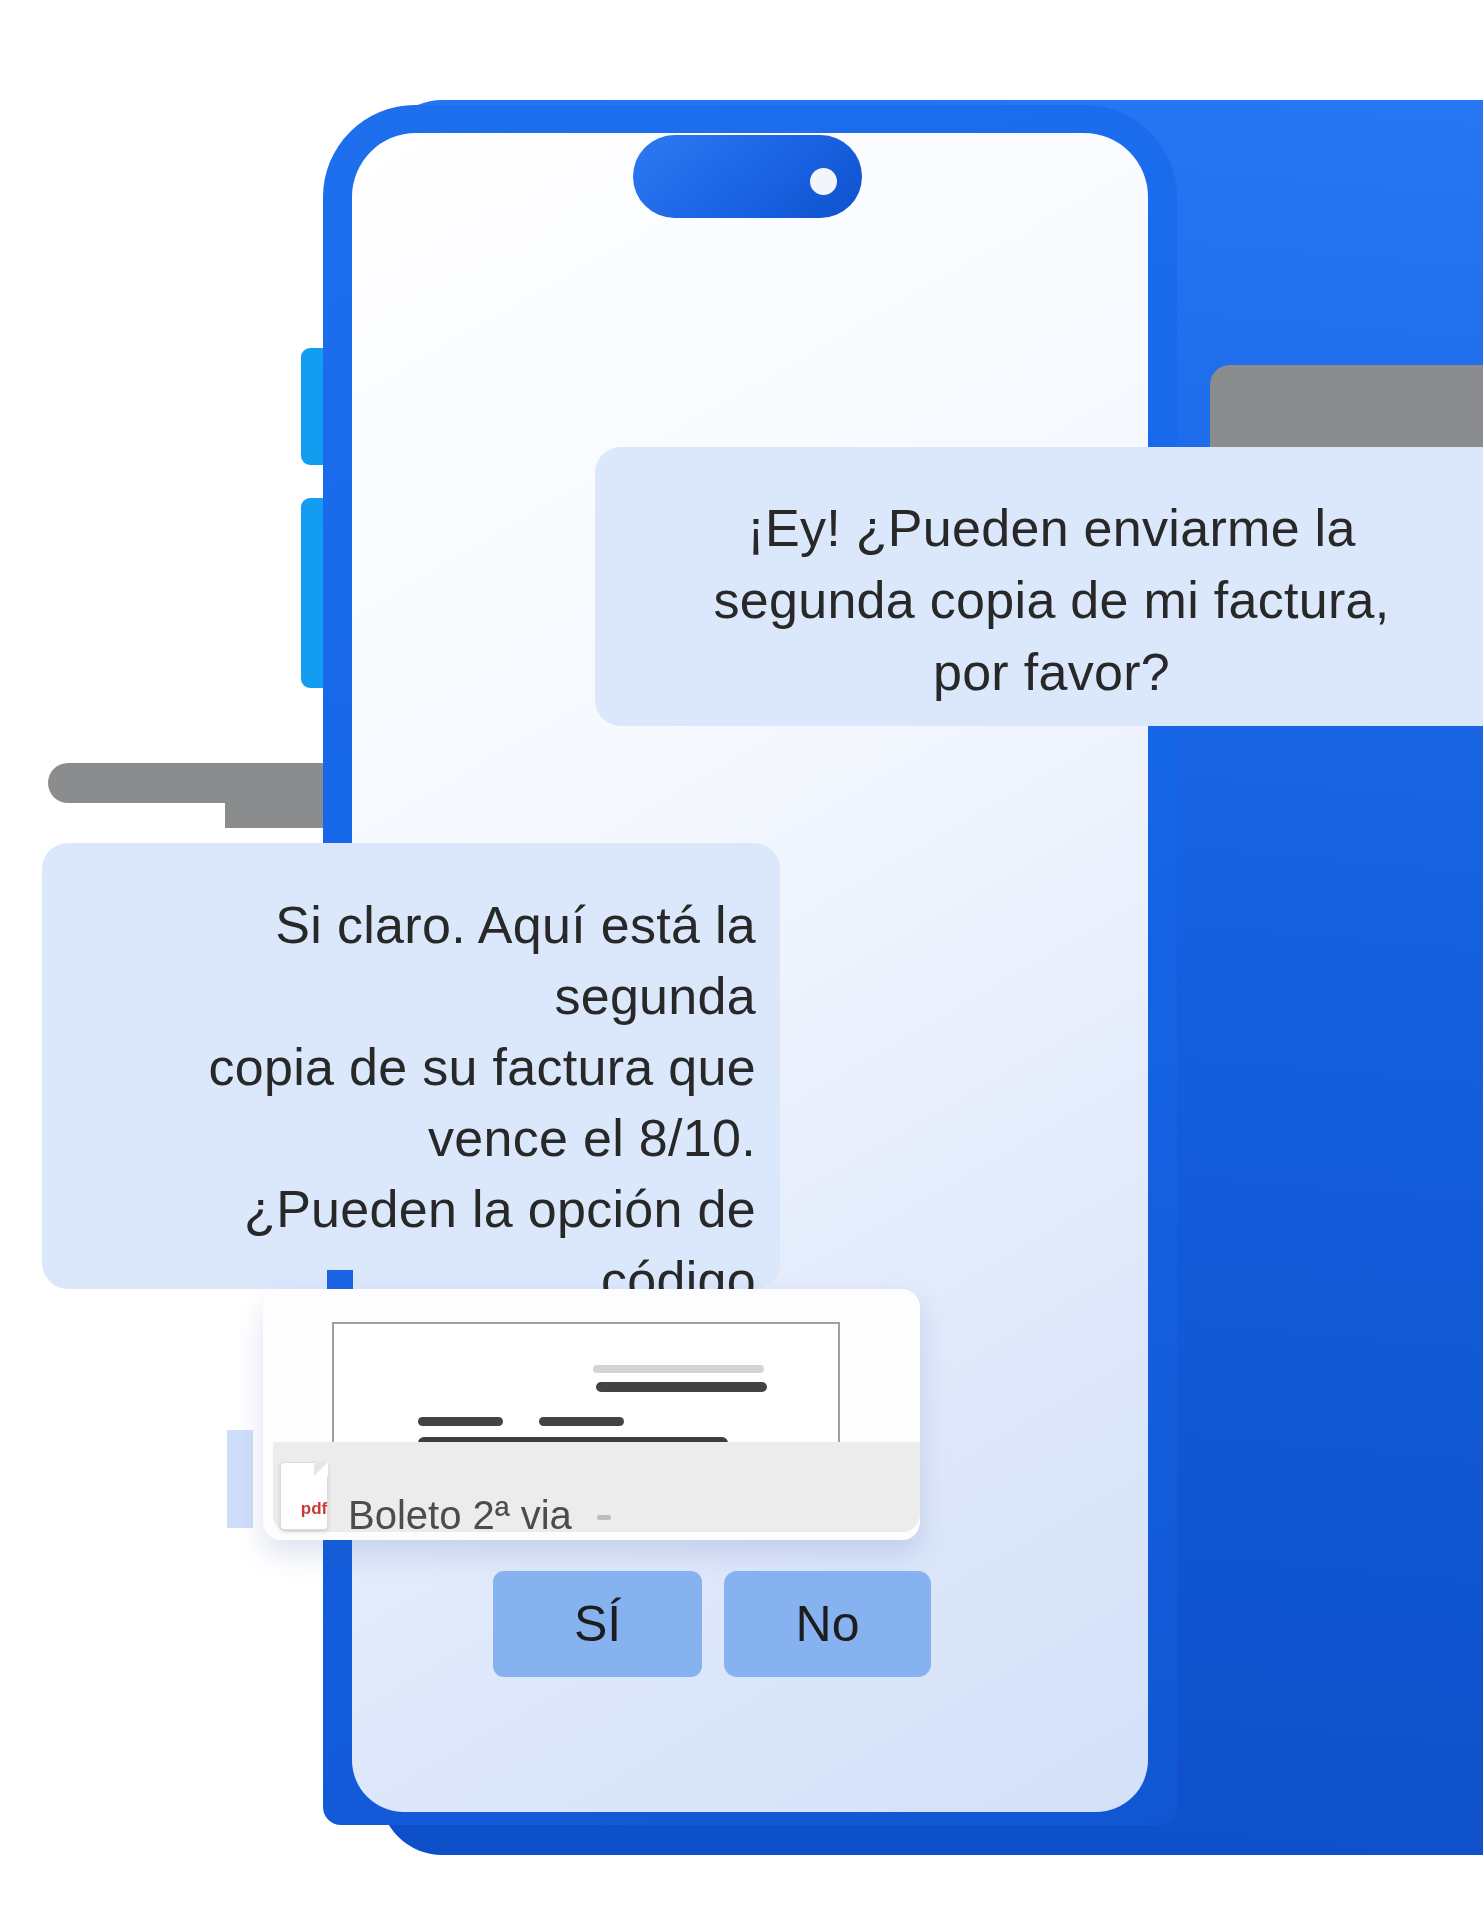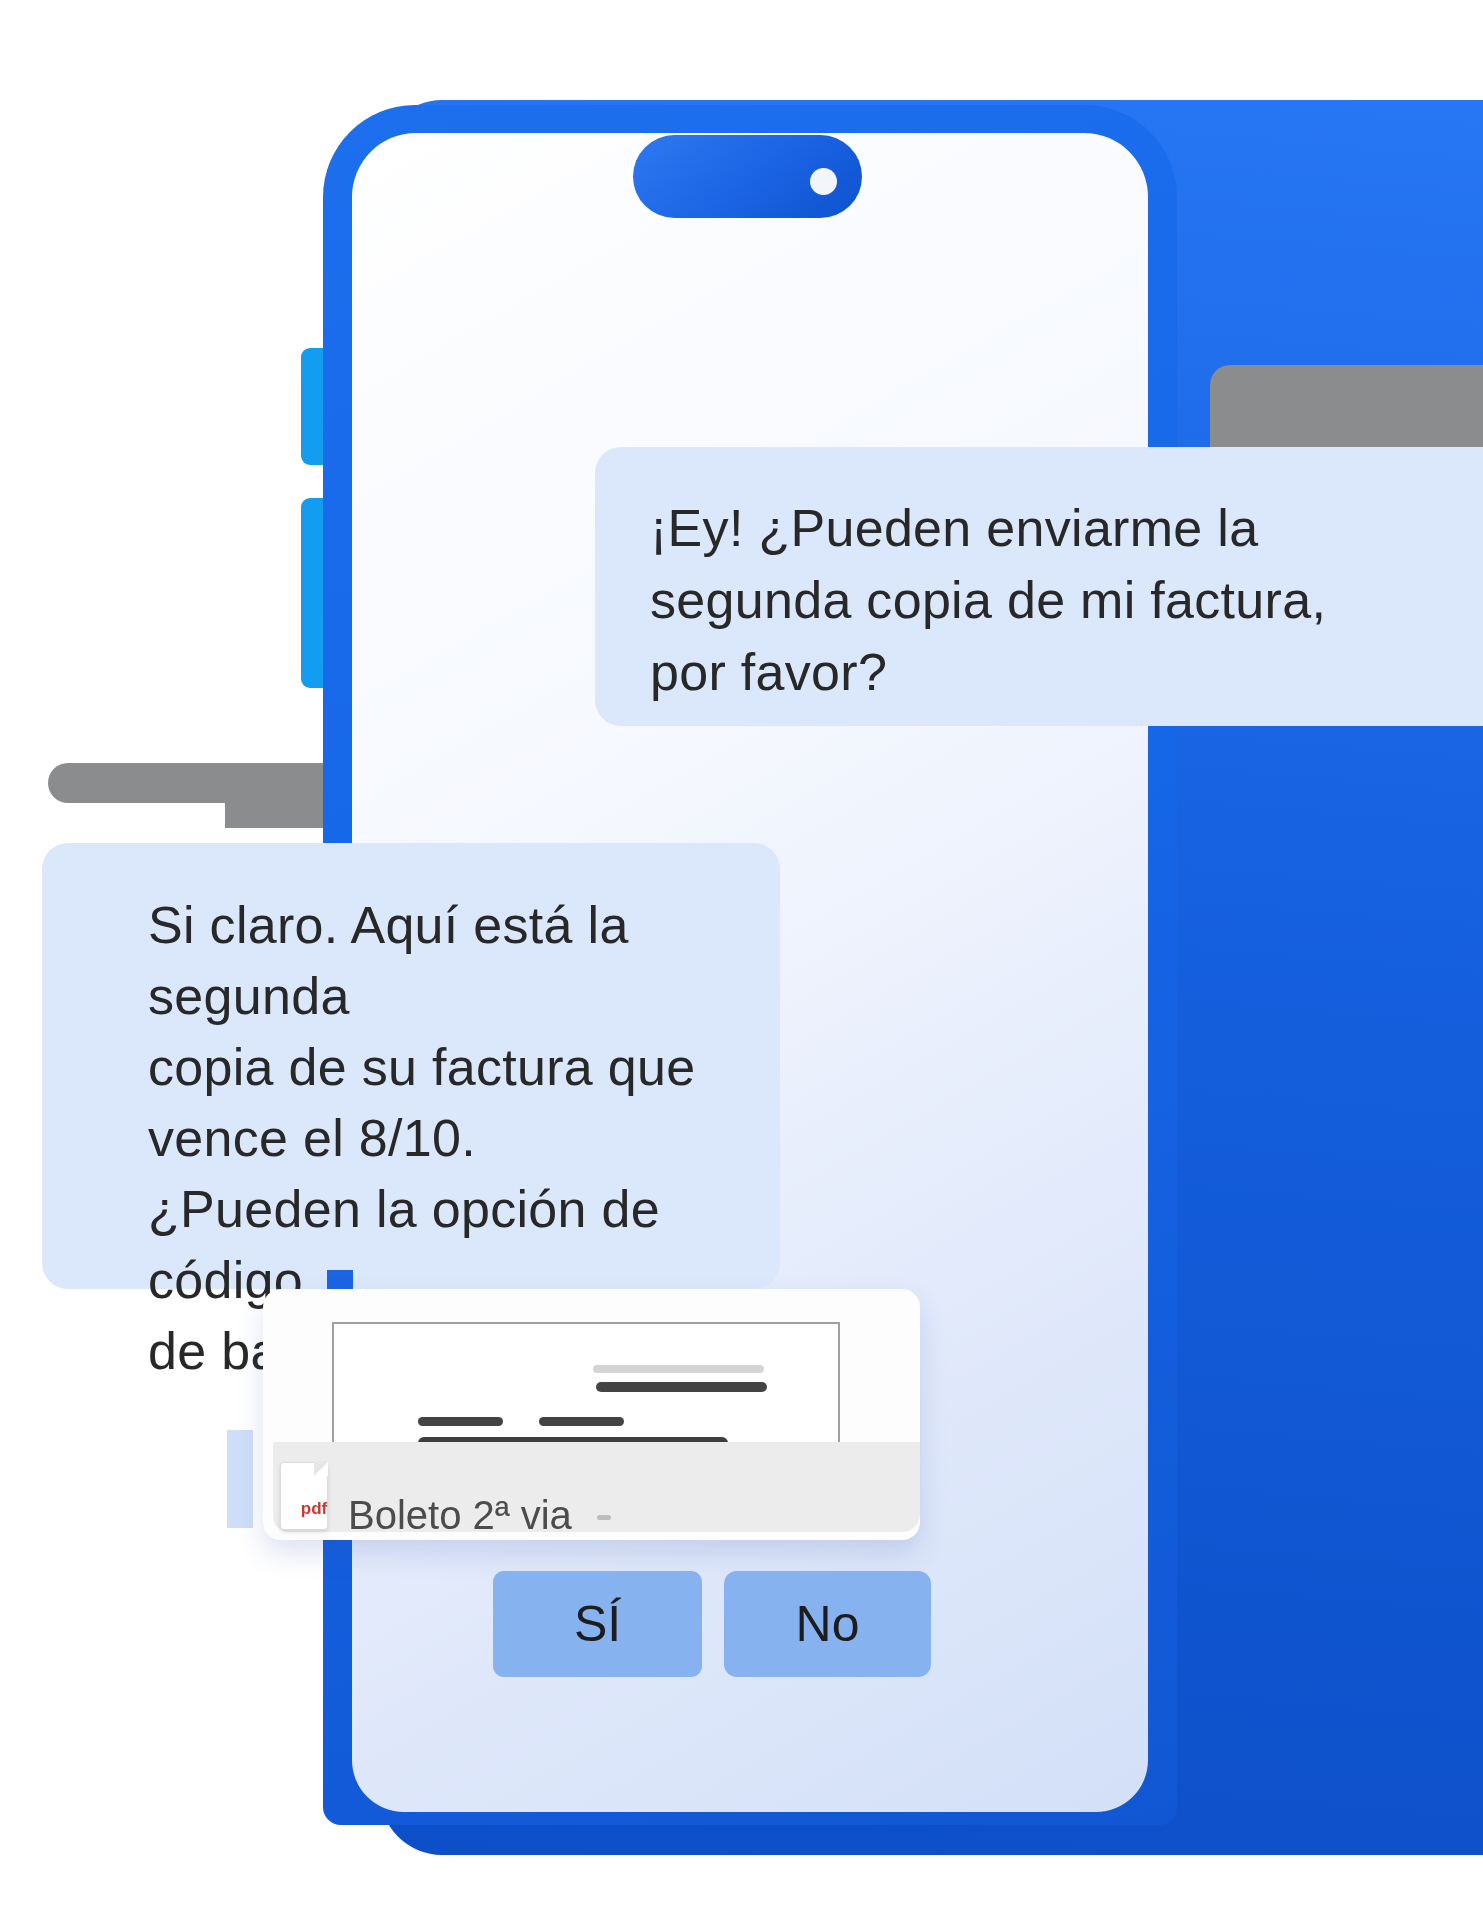--- a/index.html
+++ b/index.html
@@ -28,23 +28,23 @@
   .phone-screen{left:352px;top:133px;width:796px;height:1679px;
     background:linear-gradient(150deg,#ffffff 0%,#f5f8fe 38%,#e2eafb 70%,#d3e0f8 100%);
     border-radius:64px 64px 52px 52px;}
   .notch{left:633px;top:135px;width:229px;height:83px;border-radius:42px;
     background:linear-gradient(140deg,#2e79f3 0%,#1a63e3 55%,#0e52cd 100%);}
   .camera-dot{left:810px;top:168px;width:27px;height:27px;border-radius:50%;background:#f2f5f9;}
 
   
   .bubble{background:#dbe7fb;color:#282828;font-size:52px;line-height:72px;letter-spacing:0.3px;}
   .bubble-user{left:595px;top:447px;width:888px;height:279px;border-radius:26px 0 0 26px;
-    box-sizing:border-box;padding:45px 30px 0 55px;}
+    box-sizing:border-box;padding:45px 30px 0 55px;text-align:center;}
   .bubble-bot{left:42px;top:843px;width:738px;height:446px;border-radius:26px;
-    box-sizing:border-box;padding:47px 24px 8px 106px;line-height:71px;}
+    box-sizing:border-box;padding:47px 24px 8px 106px;line-height:71px;text-align:right;}
 
   
   .accent-square{left:327px;top:1270px;width:26px;height:28px;background:#1b64e4;}
   .accent-strip{left:227px;top:1430px;width:26px;height:98px;background:#cfdef8;}
 
   
   .invoice-card{left:263px;top:1289px;width:657px;height:251px;background:#fdfdfe;
     border-radius:18px;box-shadow:0 14px 28px rgba(50,80,160,0.16);}
   .invoice-card .abs{position:absolute;}
   .bill-preview{left:69px;top:33px;width:508px;height:120px;background:#ffffff;

